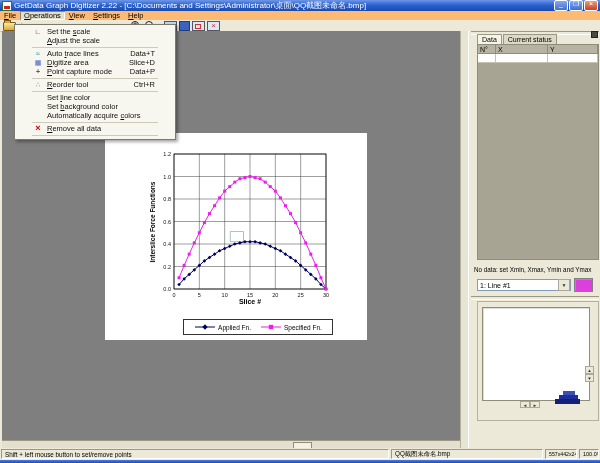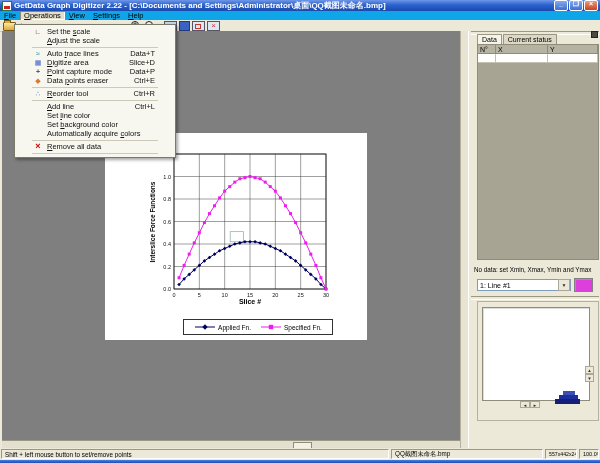--- a/index.html
+++ b/index.html
@@ -2,29 +2,29 @@
 <html><head>
 <meta charset="utf-8">
 <style>
   html,body{margin:0;padding:0}
   body{width:600px;height:463px;position:relative;overflow:hidden;background:#ece9d8;
        font-family:"Liberation Sans",sans-serif;-webkit-font-smoothing:none}
   u{text-decoration:underline}
   
   .titlebar{position:absolute;left:0;top:0;right:0;height:11px;display:flex;align-items:center;gap:2px;
     padding:0 2px;background:linear-gradient(180deg,#6f97e8 0%,#2b63cf 45%,#1a49ad 100%);
-    color:#fff;font-size:8px;font-weight:bold;white-space:nowrap;overflow:hidden}
+    color:#fff;font-size:8px;font-weight:normal;white-space:nowrap;overflow:hidden}
   .app-icon{width:8px;height:8px;flex:none;background:#fff;border:1px solid #274;position:relative}
   .app-icon::before{content:"";position:absolute;left:1px;right:1px;bottom:1px;height:3px;background:#c22}
   .win-btns{margin-left:auto;display:flex;gap:1px}
   .win-btn{width:12px;height:9px;border:1px solid #fff;border-radius:2px;color:#fff;font-size:7px;
     line-height:6px;text-align:center;background:linear-gradient(#86a9ef,#3e6fd0);flex:none}
   .win-btn.close{background:linear-gradient(#ef9a7a,#c94222)}
   
-  .menubar{position:absolute;left:0;top:11px;right:0;height:9px;background:#0ea5e9;display:flex;
+  .menubar{position:absolute;left:0;top:11px;right:0;height:9px;background:#fdba74;display:flex;
     align-items:flex-end;font-size:7.5px;color:#000}
   .mb-item{padding:0 4px;height:9px;line-height:9px}
   .mb-item.active{background:#e3dfcd;box-shadow:inset 1px 1px 0 #8a8778, inset -1px -1px 0 #fff}
   
   .toolbar{position:absolute;left:0;top:20px;right:0;height:11px;background:#ece9d8;
     border-bottom:1px solid #cfcbbb;display:flex;align-items:center;gap:2px;padding-left:3px}
   .tbi{width:12px;height:10px;flex:none;position:relative;font-size:8px;line-height:10px;text-align:center}
   .open-file-icon{width:11px;height:7px;margin-top:2px;border:1px solid #7a5a10;border-radius:1px;
     background:linear-gradient(#ffe9a0,#d9a940)}
   .open-file-icon::before{content:"";position:absolute;top:-3px;left:0;width:5px;height:2px;
@@ -171,37 +171,27 @@
     <div class="mi">
       <span class="mi-icon digitize-icon"></span>
       <span><u>D</u>igitize area</span>
       <span class="sc">Slice+D</span>
     </div>
     <div class="mi">
       <span class="mi-icon capture-icon"></span>
       <span><u>P</u>oint capture mode</span>
       <span class="sc">Data+P</span>
     </div>
-    <div class="mi">
-      <span class="mi-icon eraser-icon"></span>
-      <span>Data <u>p</u>oints eraser</span>
-      <span class="sc">Ctrl+E</span>
-    </div>
     <div class="sep"></div>
     <div class="mi">
       <span class="mi-icon reorder-icon"></span>
       <span><u>R</u>eorder tool</span>
       <span class="sc">Ctrl+R</span>
     </div>
     <div class="sep"></div>
-    <div class="mi">
-      <span class="mi-icon"></span>
-      <span><u>A</u>dd line</span>
-      <span class="sc">Ctrl+L</span>
-    </div>
     <div class="mi">
       <span class="mi-icon"></span>
       <span>Set <u>l</u>ine color</span>
     </div>
     <div class="mi">
       <span class="mi-icon"></span>
       <span>Set <u>b</u>ackground color</span>
     </div>
     <div class="mi">
       <span class="mi-icon"></span>

